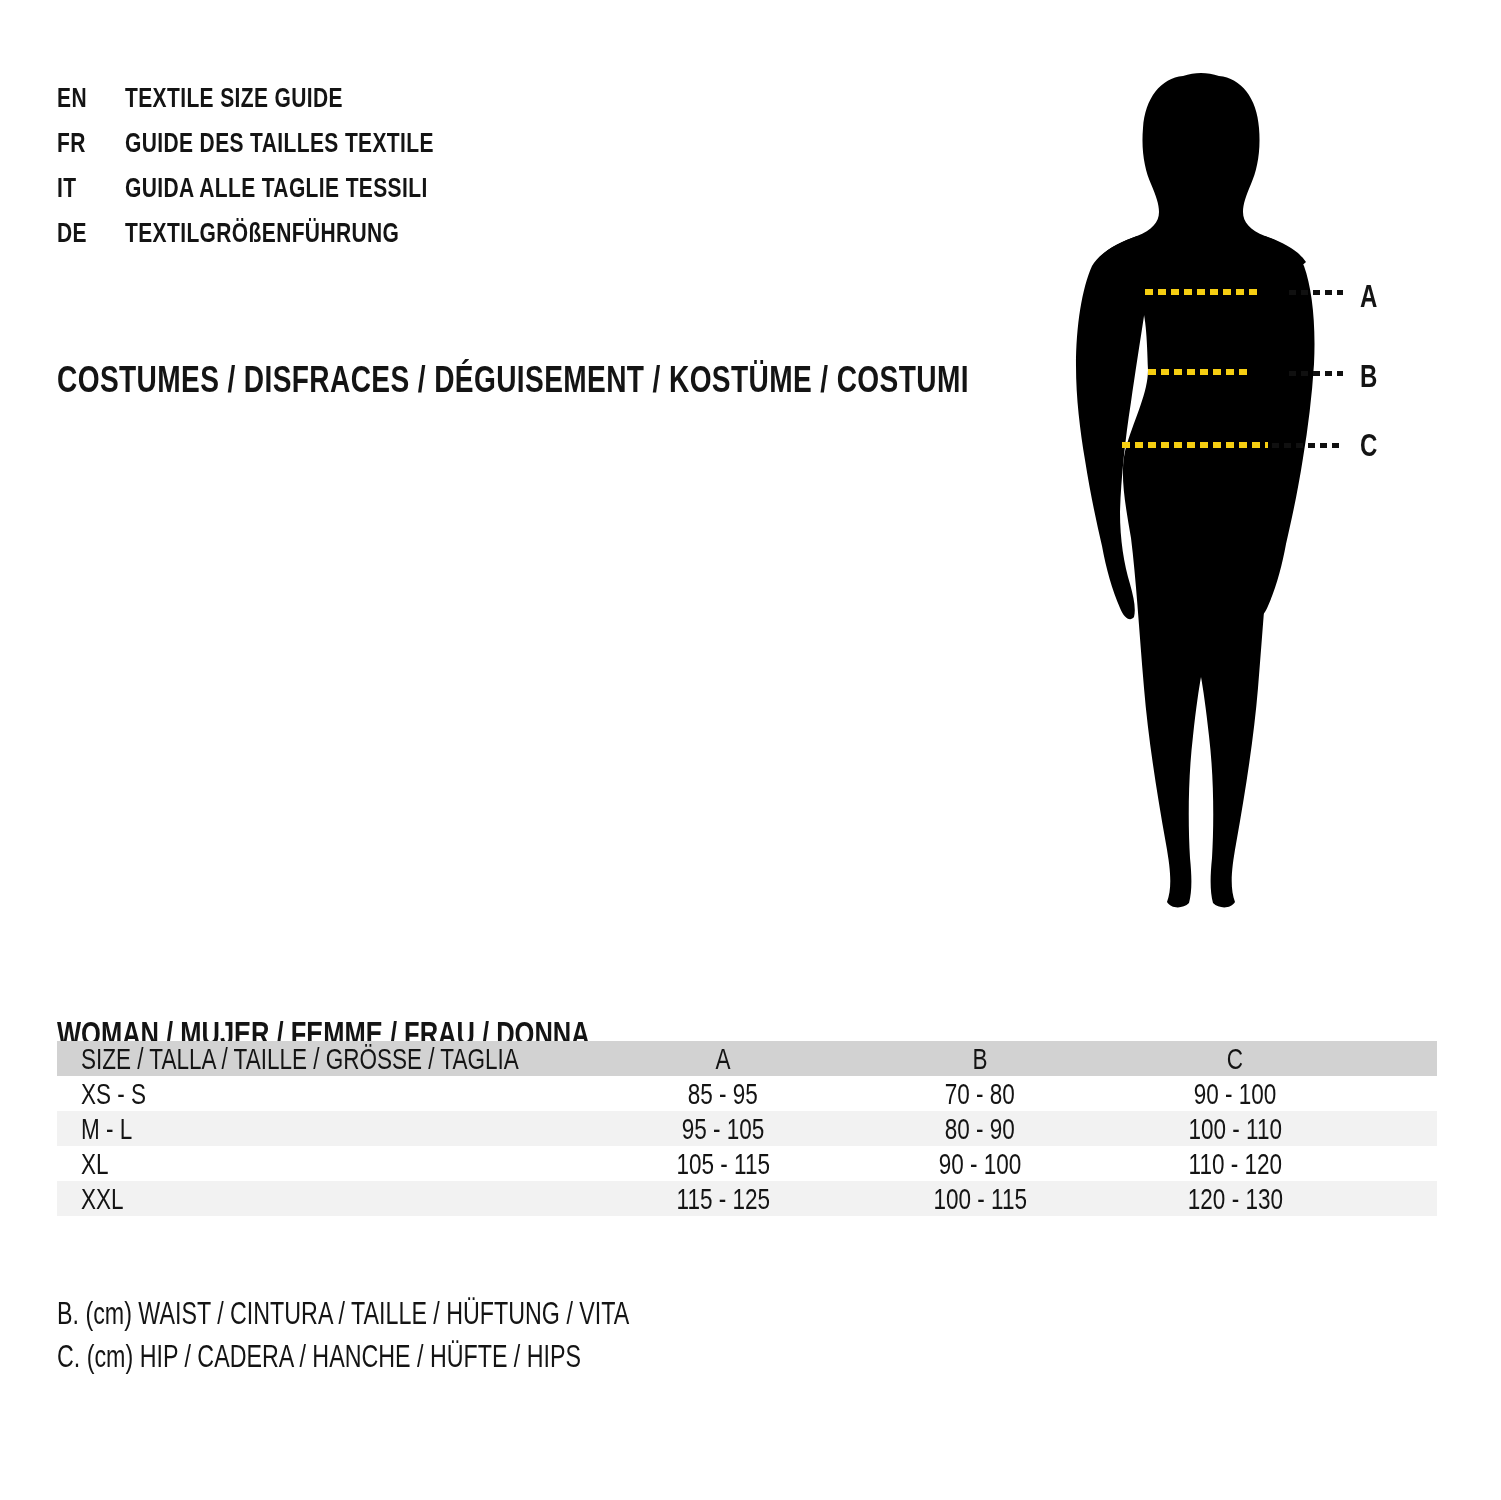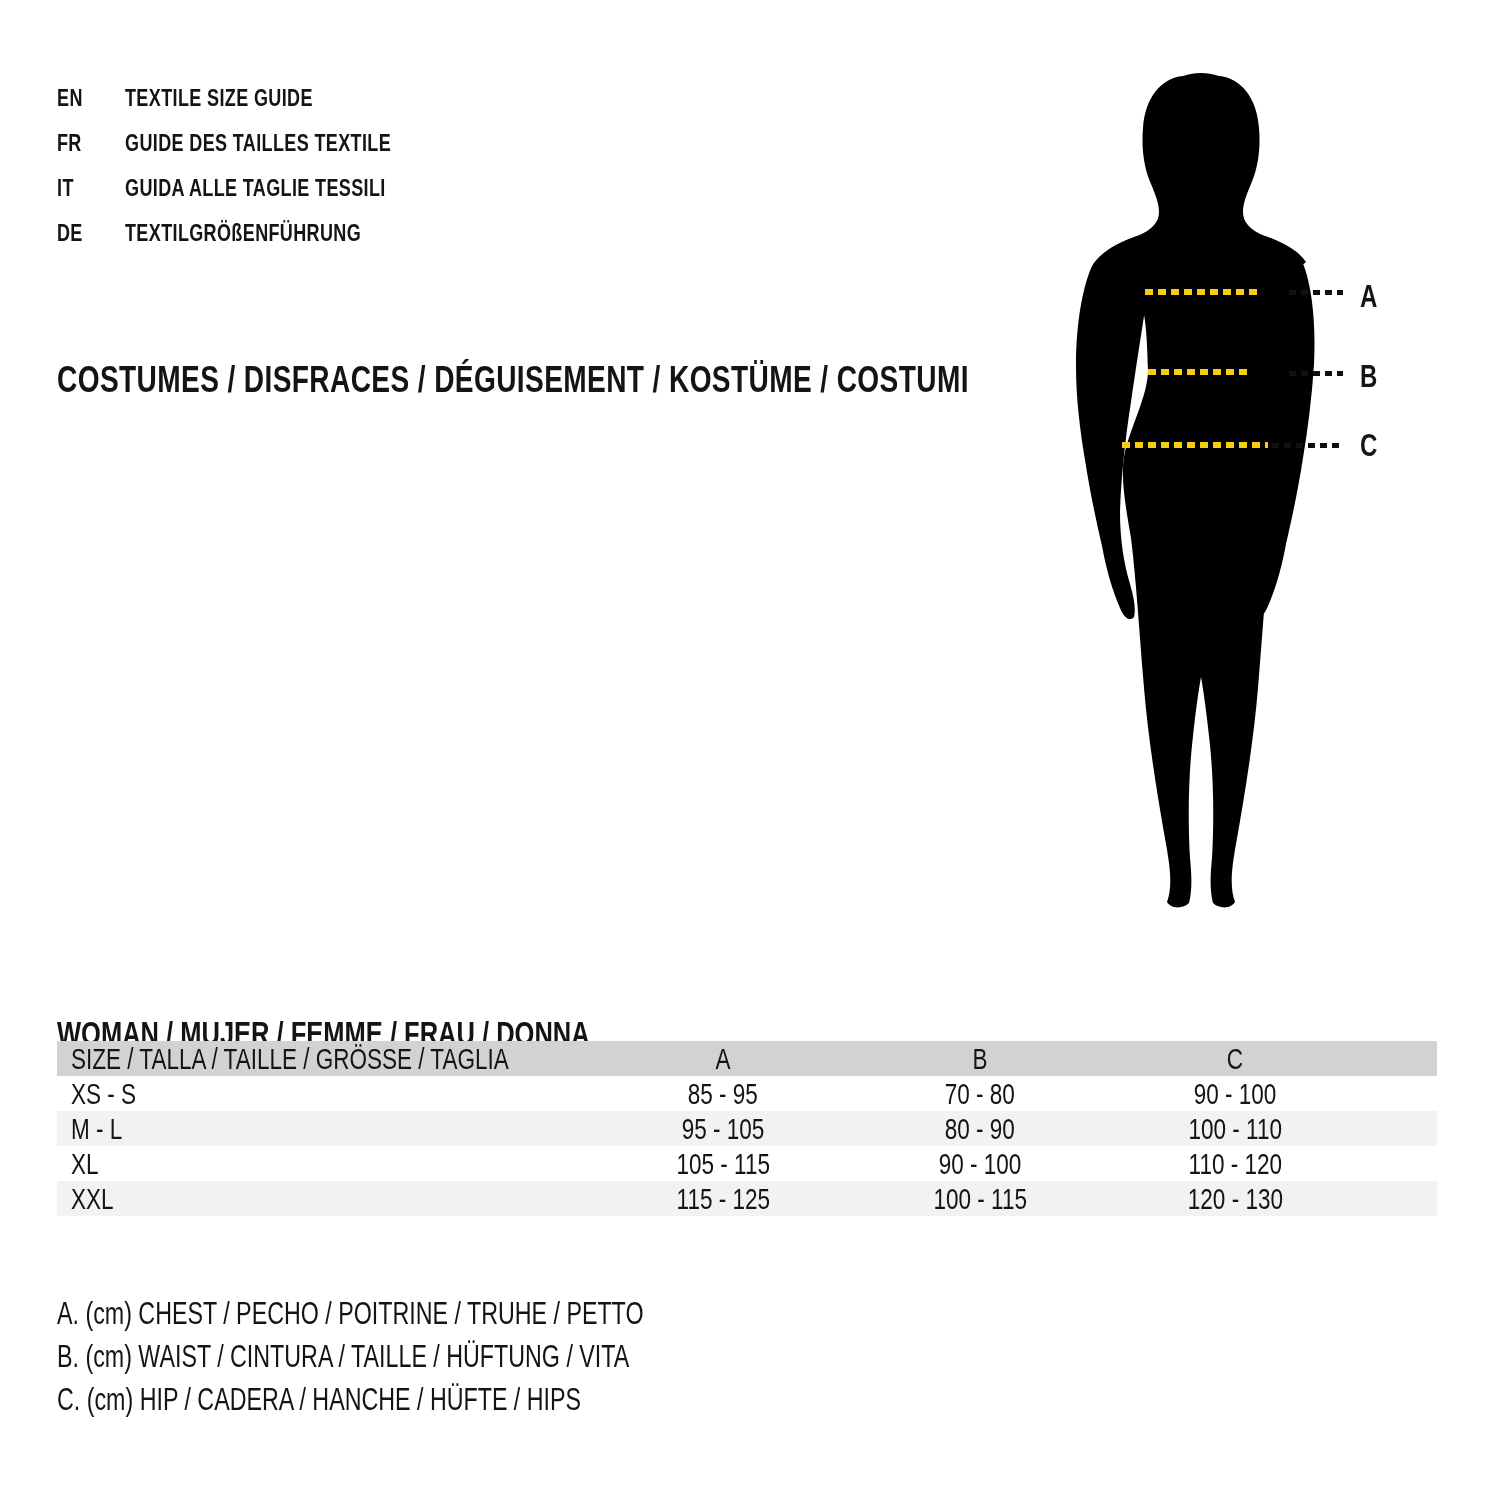--- a/index.html
+++ b/index.html
@@ -11,21 +11,21 @@
     color:#141414;
     overflow:hidden;
   }
   
   .cond{display:inline-block;transform:scaleX(.75);transform-origin:0 50%;white-space:nowrap;}
   .condC{display:inline-block;transform:scaleX(.75);transform-origin:50% 50%;white-space:nowrap;}
   .condW{display:inline-block;transform:scaleX(.78);transform-origin:0 50%;white-space:nowrap;}
 
   
   .langs{position:absolute;left:57px;top:75px;}
-  .lang-row{display:flex;height:45px;line-height:45px;font-size:24px;font-weight:700;letter-spacing:.5px;}
+  .lang-row{display:flex;height:45px;line-height:45px;font-size:28px;font-weight:700;letter-spacing:.5px;}
   .lang-code{width:68px;flex:0 0 68px;}
   
   .costumes{position:absolute;left:57px;top:336px;height:40px;line-height:40px;
     font-size:36px;font-weight:700;letter-spacing:.5px;text-align:right;}
 
   
   .figure{position:absolute;left:0;top:0;width:1501px;height:960px;}
   .silhouette{position:absolute;left:1040px;top:68px;width:300px;height:880px;}
   .dash-y{position:absolute;height:6px;
     background:repeating-linear-gradient(90deg,var(--gold) 0 8px,transparent 8px 13px);}
@@ -36,21 +36,21 @@
 
   
   .woman{position:absolute;left:57px;top:985px;height:40px;line-height:40px;
     font-size:34px;font-weight:700;}
 
   
   .size-table{position:absolute;left:57px;top:1041px;width:1380px;font-size:30px;}
   .t-row{display:grid;grid-template-columns:538px 256px 258px 252px 76px;height:35px;line-height:35px;}
   .t-head{background:var(--headbg);}
   .t-stripe{background:var(--stripebg);}
-  .t-cell-label{padding-left:14px;text-align:left;overflow:visible;}
+  .t-cell-label{padding-left:24px;text-align:left;overflow:visible;}
   .t-cell-num{text-align:center;}
 
   
   .legend{position:absolute;left:57px;top:1292px;}
   .legend-line{height:43px;line-height:43px;font-size:31px;font-weight:400;}
 </style>
 </head>
 <body>
 
 <div class="canvas" style="--gold:#F6CE11;--headbg:#D2D2D2;--stripebg:#F2F2F2;">
@@ -191,18 +191,17 @@
     <div class="t-row t-stripe">
       <div class="t-cell-label"><span class="cond">XXL</span></div>
       <div class="t-cell-num"><span class="condC">115 - 125</span></div>
       <div class="t-cell-num"><span class="condC">100 - 115</span></div>
       <div class="t-cell-num"><span class="condC">120 - 130</span></div>
       <div></div>
     </div>
   </div>
 
   <div class="legend">
-    <div class="legend-line"><span class="cond">A. (cm) CHEST / PECHO / POITRINE / TRUHE / PETTO</span></div>
     <div class="legend-line"><span class="cond">B. (cm) WAIST / CINTURA / TAILLE / HÜFTUNG / VITA</span></div>
     <div class="legend-line"><span class="cond">C. (cm) HIP / CADERA / HANCHE / HÜFTE / HIPS</span></div>
   </div>
 
 </div>
 
 </body></html>

